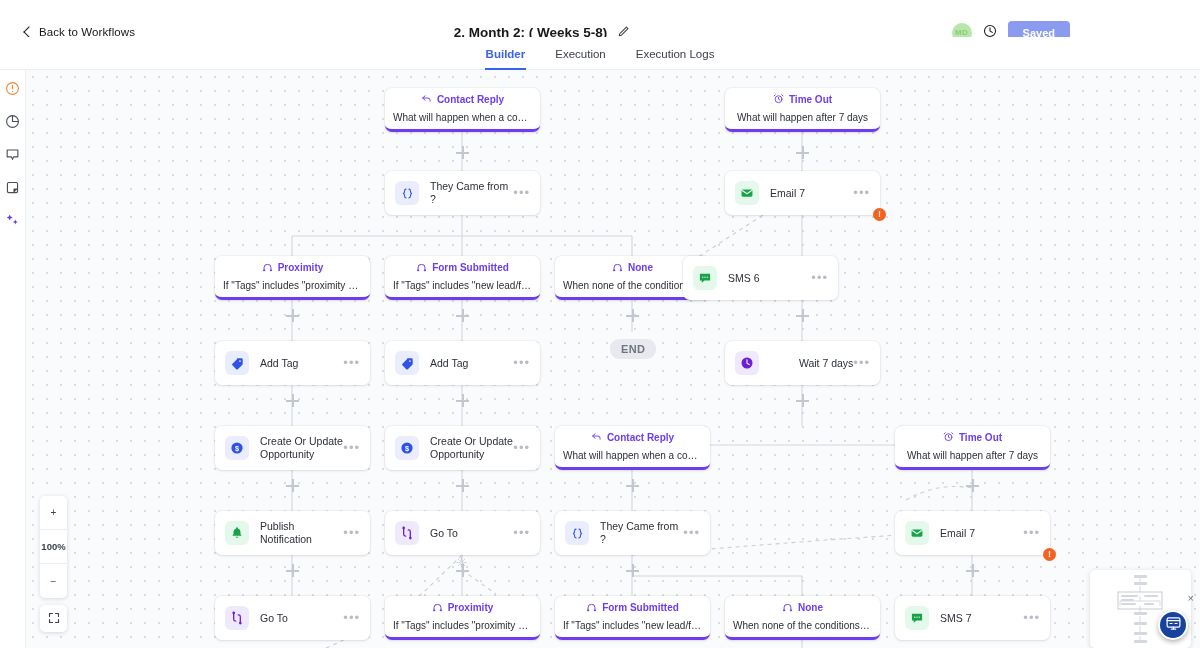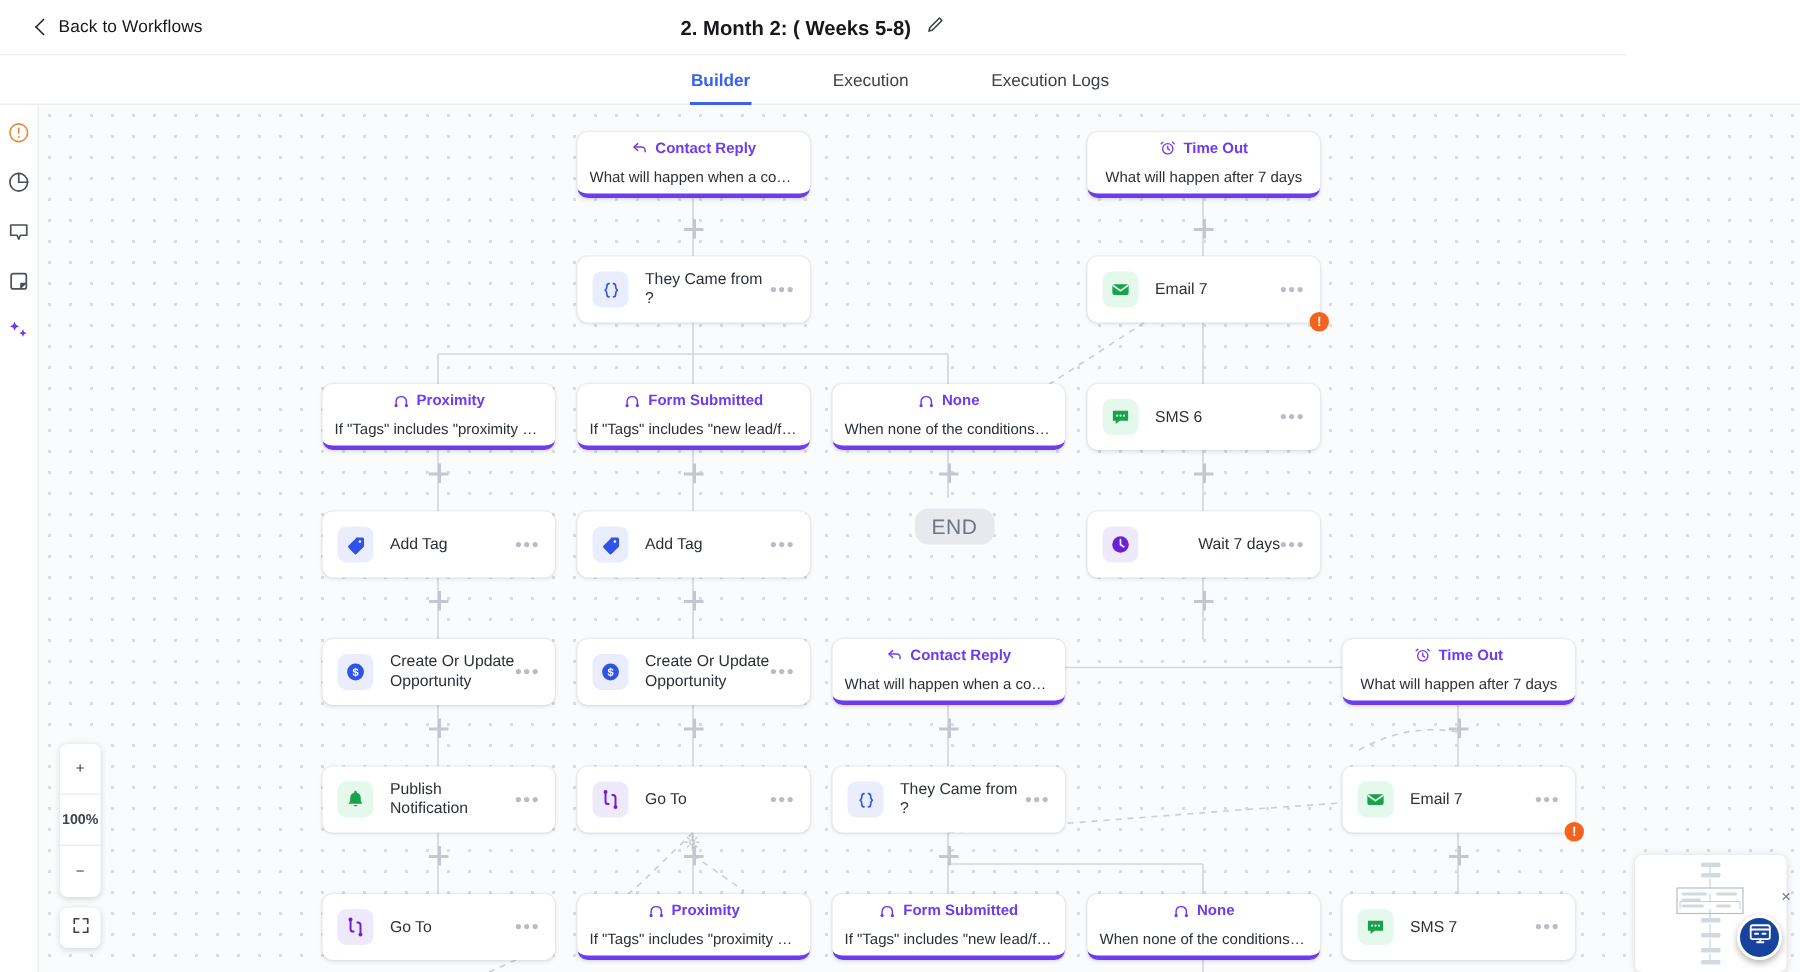--- a/index.html
+++ b/index.html
@@ -5,21 +5,21 @@
   * { box-sizing: border-box; margin: 0; padding: 0; }
   html, body {
     width: 1200px; height: 648px;
     font-family: "Liberation Sans", sans-serif;
     background: #ffffff;
     overflow: hidden;
   }
 
   
   .topbar {
-    position: absolute; top: 0; left: 0; width: 1084px; height: 37px;
+    position: absolute; top: 14px; left: 0; width: 1084px; height: 37px;
     background: #fff; border-bottom: 1px solid #eceef1;
     display: flex; align-items: center;
   }
   .back-link {
     display: flex; align-items: center; gap: 7px;
     margin-left: 22px; cursor: pointer;
   }
   .back-chev { width: 10px; height: 10px; position: relative; }
   .back-chev::before {
     content: ""; position: absolute; left: 3px; top: 1px;
@@ -55,21 +55,21 @@
     font-family: inherit;
   }
 
   
   .tabbar {
     position: absolute; top: 37px; left: 0; width: 1200px; height: 33px;
     background: #fff; border-bottom: 1px solid #eceef1;
   }
   .tabs {
     position: absolute; left: 0; right: 0; top: 0; height: 33px;
-    display: flex; align-items: center; justify-content: center; gap: 53px;
+    display: flex; align-items: center; justify-content: center; gap: 28px;
   }
   .tab {
     font-size: 11.5px; color: #3c4049; cursor: pointer;
     height: 33px; display: flex; align-items: center;
     position: relative; padding: 0 1px;
   }
   .tab.active { color: #3a62f2; font-weight: 600; }
   .tab.active::after {
     content: ""; position: absolute; bottom: 0; left: 0; right: 0;
     height: 2px; background: #3a62f2;
@@ -166,21 +166,21 @@
     position: absolute; width: 13px; height: 13px; z-index: 3; cursor: pointer;
   }
   .plus::before, .plus::after {
     content: ""; position: absolute; background: #c3c7d0;
   }
   .plus::before { left: 0; top: 5.5px; width: 13px; height: 2px; }
   .plus::after  { top: 0; left: 5.5px; height: 13px; width: 2px; }
 
   .end-pill {
     position: absolute; background: #e7e9ee; color: #6f7682;
-    font-size: 14px; font-weight: 400; border-radius: 9px;
+    font-size: 11px; font-weight: 700; border-radius: 9px;
     padding: 4px 11px; z-index: 3; letter-spacing: .4px;
   }
   .gear-mini { position: absolute; z-index: 3; opacity: .5; }
 
   
   .zoomctl {
     position: absolute; left: 14px; bottom: 50px; width: 27px;
     background: #fff; border-radius: 5px;
     box-shadow: 0 1px 4px rgba(22,28,45,.16); z-index: 7;
   }
@@ -227,20 +227,30 @@
 
   <div class="title-wrap">
     <span class="wf-title">2. Month 2: ( Weeks 5-8)</span>
     <span class="pencil-icon">
       <svg width="13" height="13" viewBox="0 0 16 16" fill="none" stroke="#3d424c" stroke-width="1.3" stroke-linecap="round" stroke-linejoin="round">
         <path d="M11.5 2.5l2 2L5.5 12.5 2.8 13.2 3.5 10.5z"></path>
       </svg>
     </span>
   </div>
 
+  <div class="top-right">
+    <div class="avatar">MD</div>
+    <span class="hist-icon">
+      <svg width="14" height="14" viewBox="0 0 16 16" fill="none" stroke="#1b1d22" stroke-width="1.2" stroke-linecap="round">
+        <circle cx="8" cy="8" r="6.3"></circle>
+          <path d="M8 4.4V8l2.6 1.6"></path>
+      </svg>
+    </span>
+    <button class="saved-btn">Saved</button>
+  </div>
 </div>
 
 <div class="tabbar">
   <div class="tabs">
     <div class="tab active">Builder</div>
     <div class="tab">Execution</div>
     <div class="tab">Execution Logs</div>
   </div>
 </div>
 
@@ -428,21 +438,21 @@
               <path d="M3 13V9.6A4.6 4.6 0 018 5a4.6 4.6 0 015 4.6V13"></path>
               <circle cx="3" cy="13.6" r=".9" fill="#6d3cf0"></circle>
               <circle cx="13" cy="13.6" r=".9" fill="#6d3cf0"></circle>
             </svg>
         </span>
         <span>None</span>
       </div>
       <div class="branch-sub">When none of the conditions are met</div>
     </div>
 
-    <div class="node action" style="left:699px; top:186px; width:155px;">
+    <div class="node action" style="left:657px; top:186px; width:155px;">
       <span class="node-ic green">
         <svg width="14" height="14" viewBox="0 0 16 16" fill="#17a34a">
             <path d="M2.2 3.2h11.6v7.6H7.4L4.3 13.3v-2.5H2.2z"></path>
             <circle cx="5.4" cy="7" r=".85" fill="#e4f8ec"></circle>
             <circle cx="8" cy="7" r=".85" fill="#e4f8ec"></circle>
             <circle cx="10.6" cy="7" r=".85" fill="#e4f8ec"></circle>
           </svg>
       </span>
       <span class="node-label">SMS 6</span>
       <span class="dots">•••</span>

